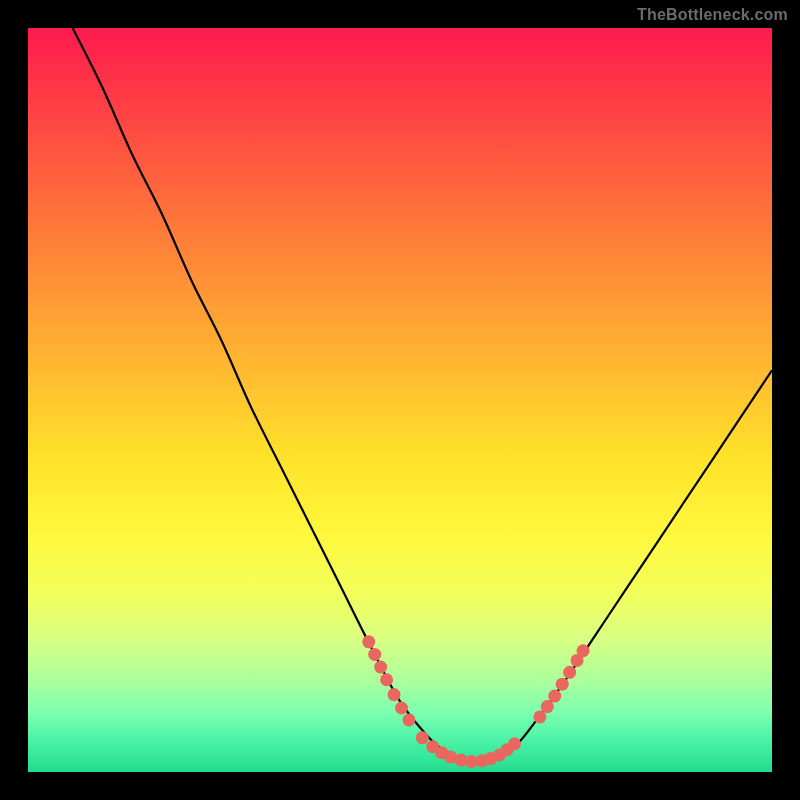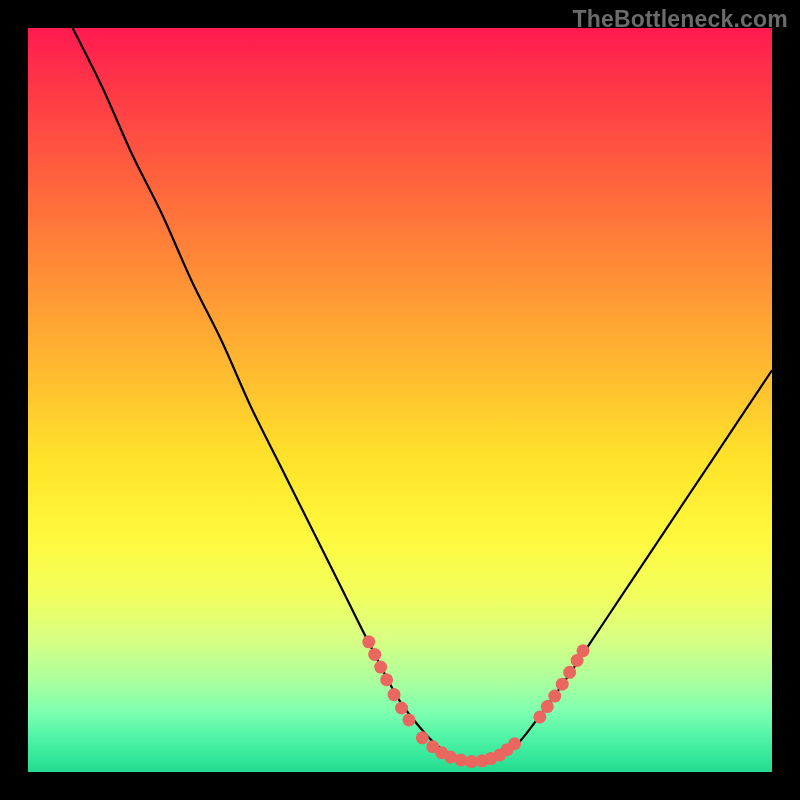--- a/index.html
+++ b/index.html
@@ -32,21 +32,21 @@
       #7dffb0 92%,
       #54f5a8 95%,
       #35e79a 98%,
       #24da8e 100%);
   }
   .watermark {
     position: absolute;
     top: 6px;
     right: 12px;
     color: #6b6b6b;
-    font-size: 23px;
+    font-size: 16px;
     font-weight: 600;
     letter-spacing: 0.2px;
     user-select: none;
   }
   svg.curve {
     position: absolute;
     left: 0;
     top: 0;
     width: 744px;
     height: 744px;

